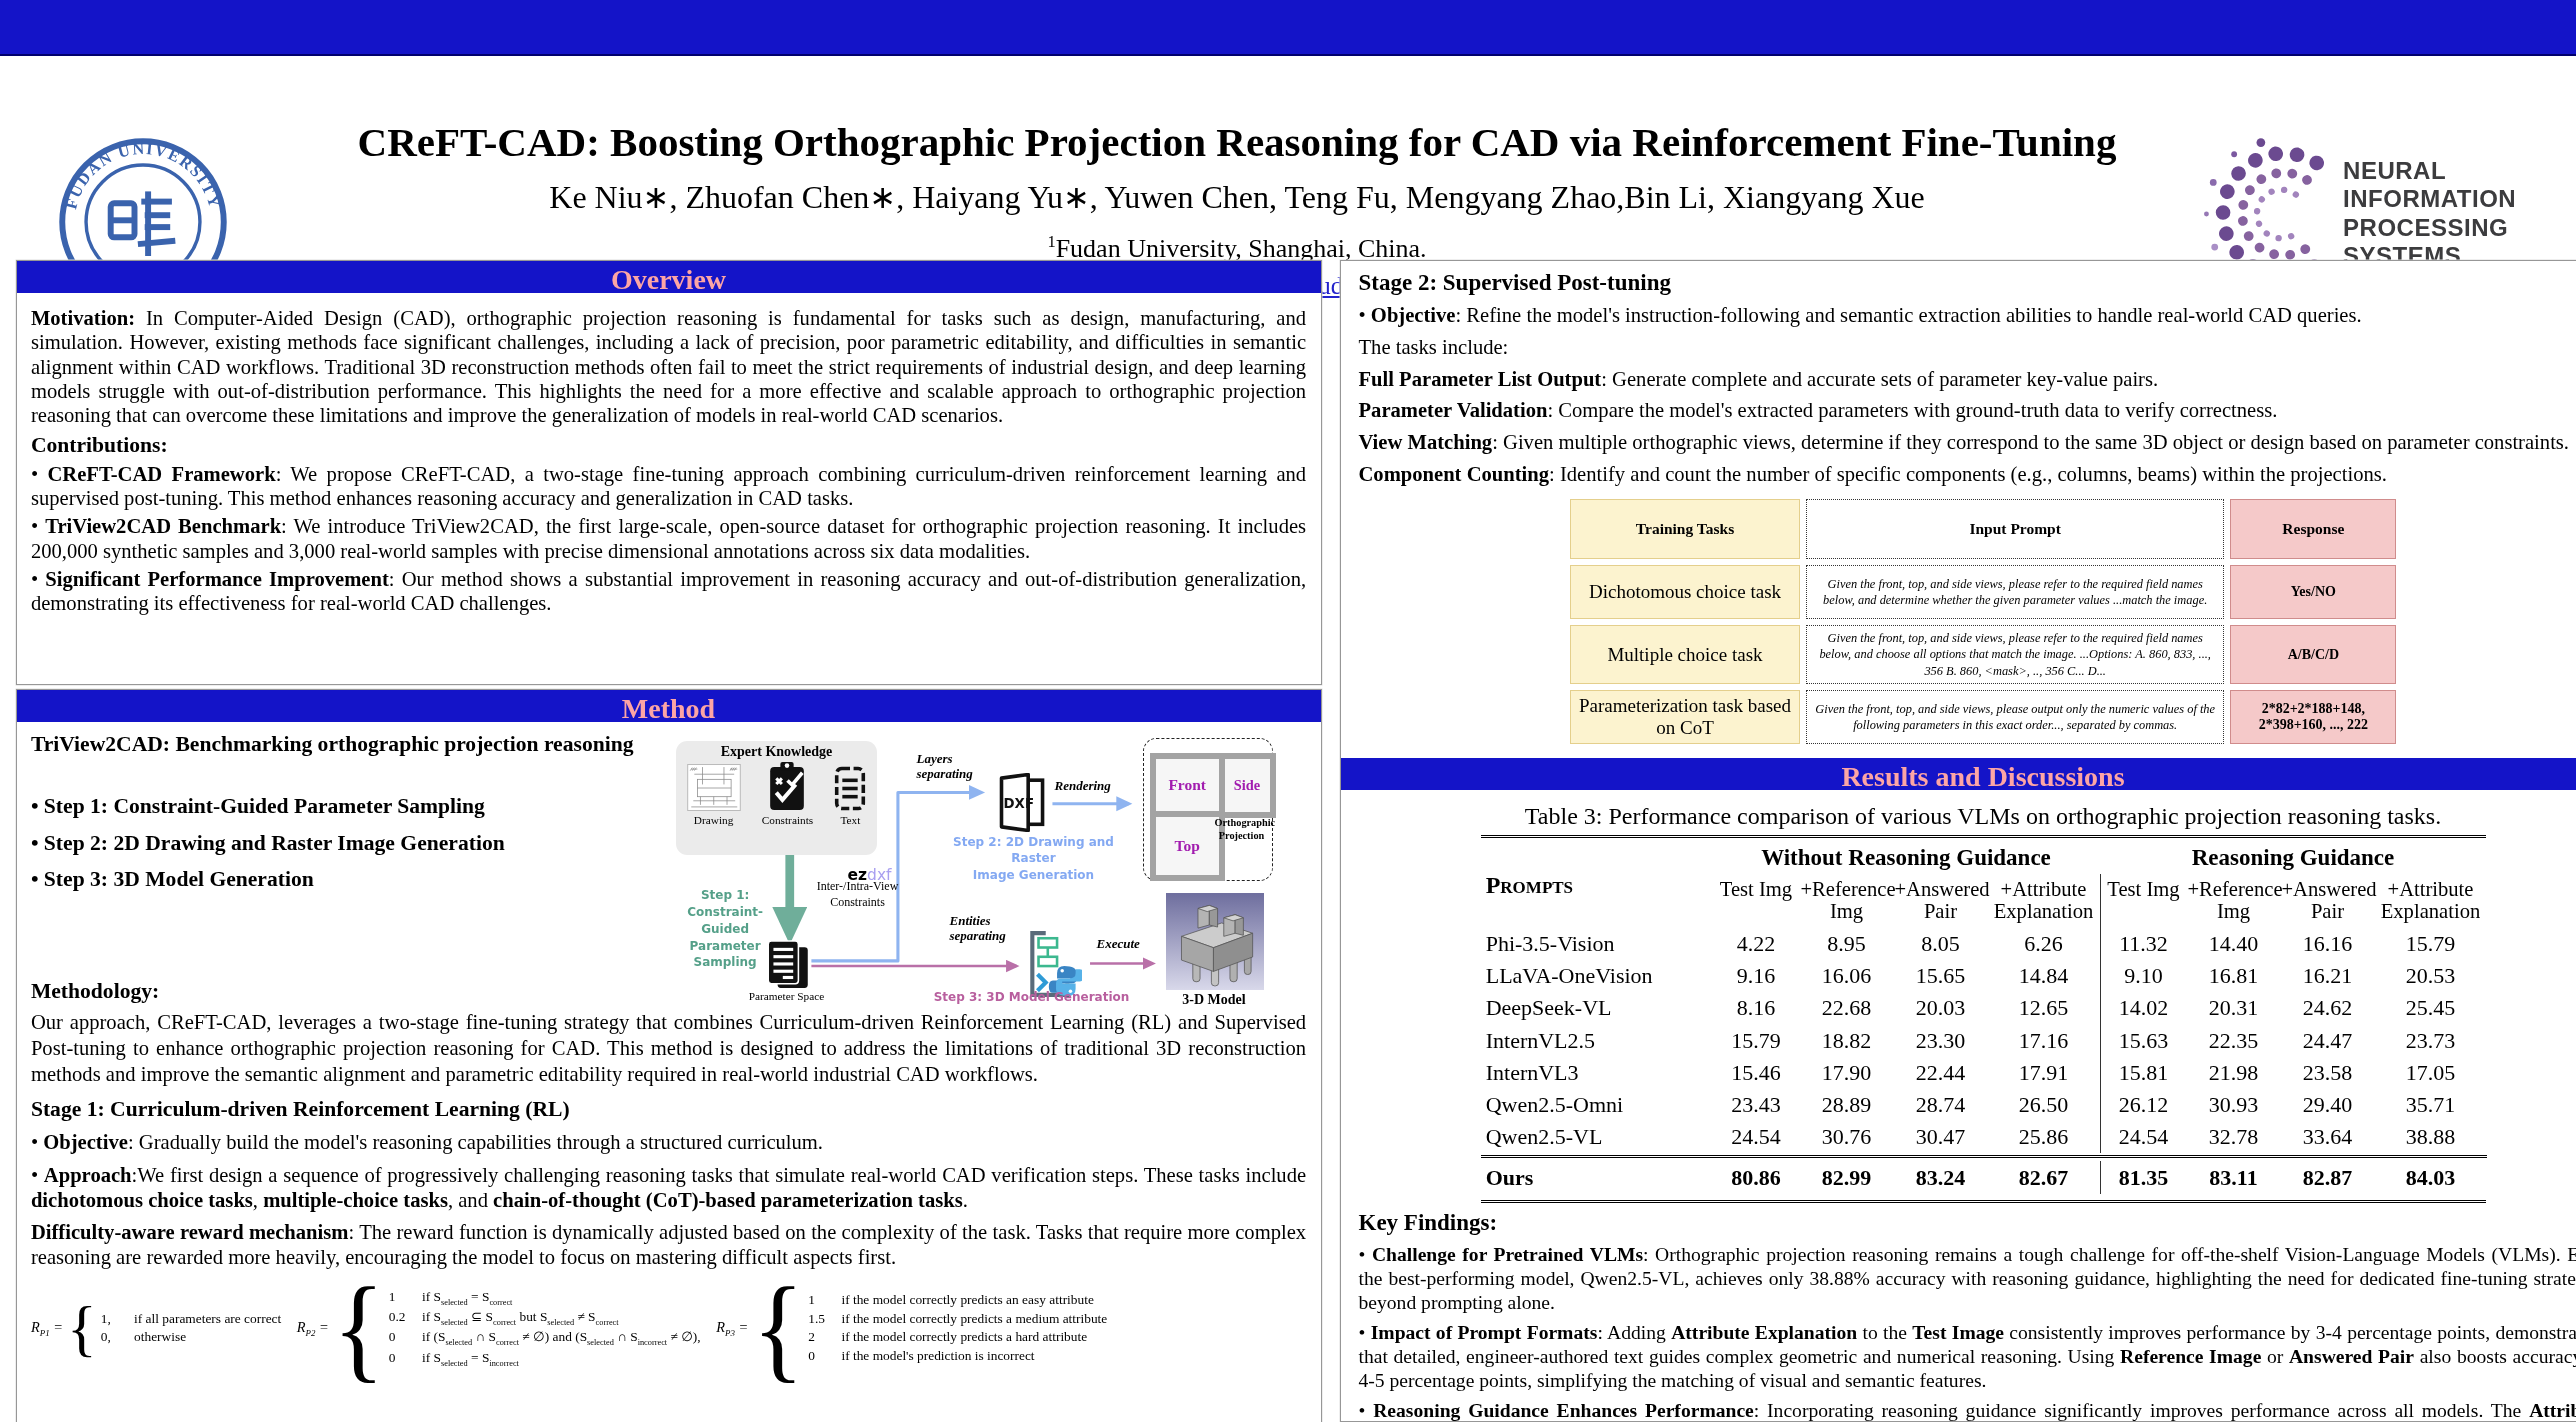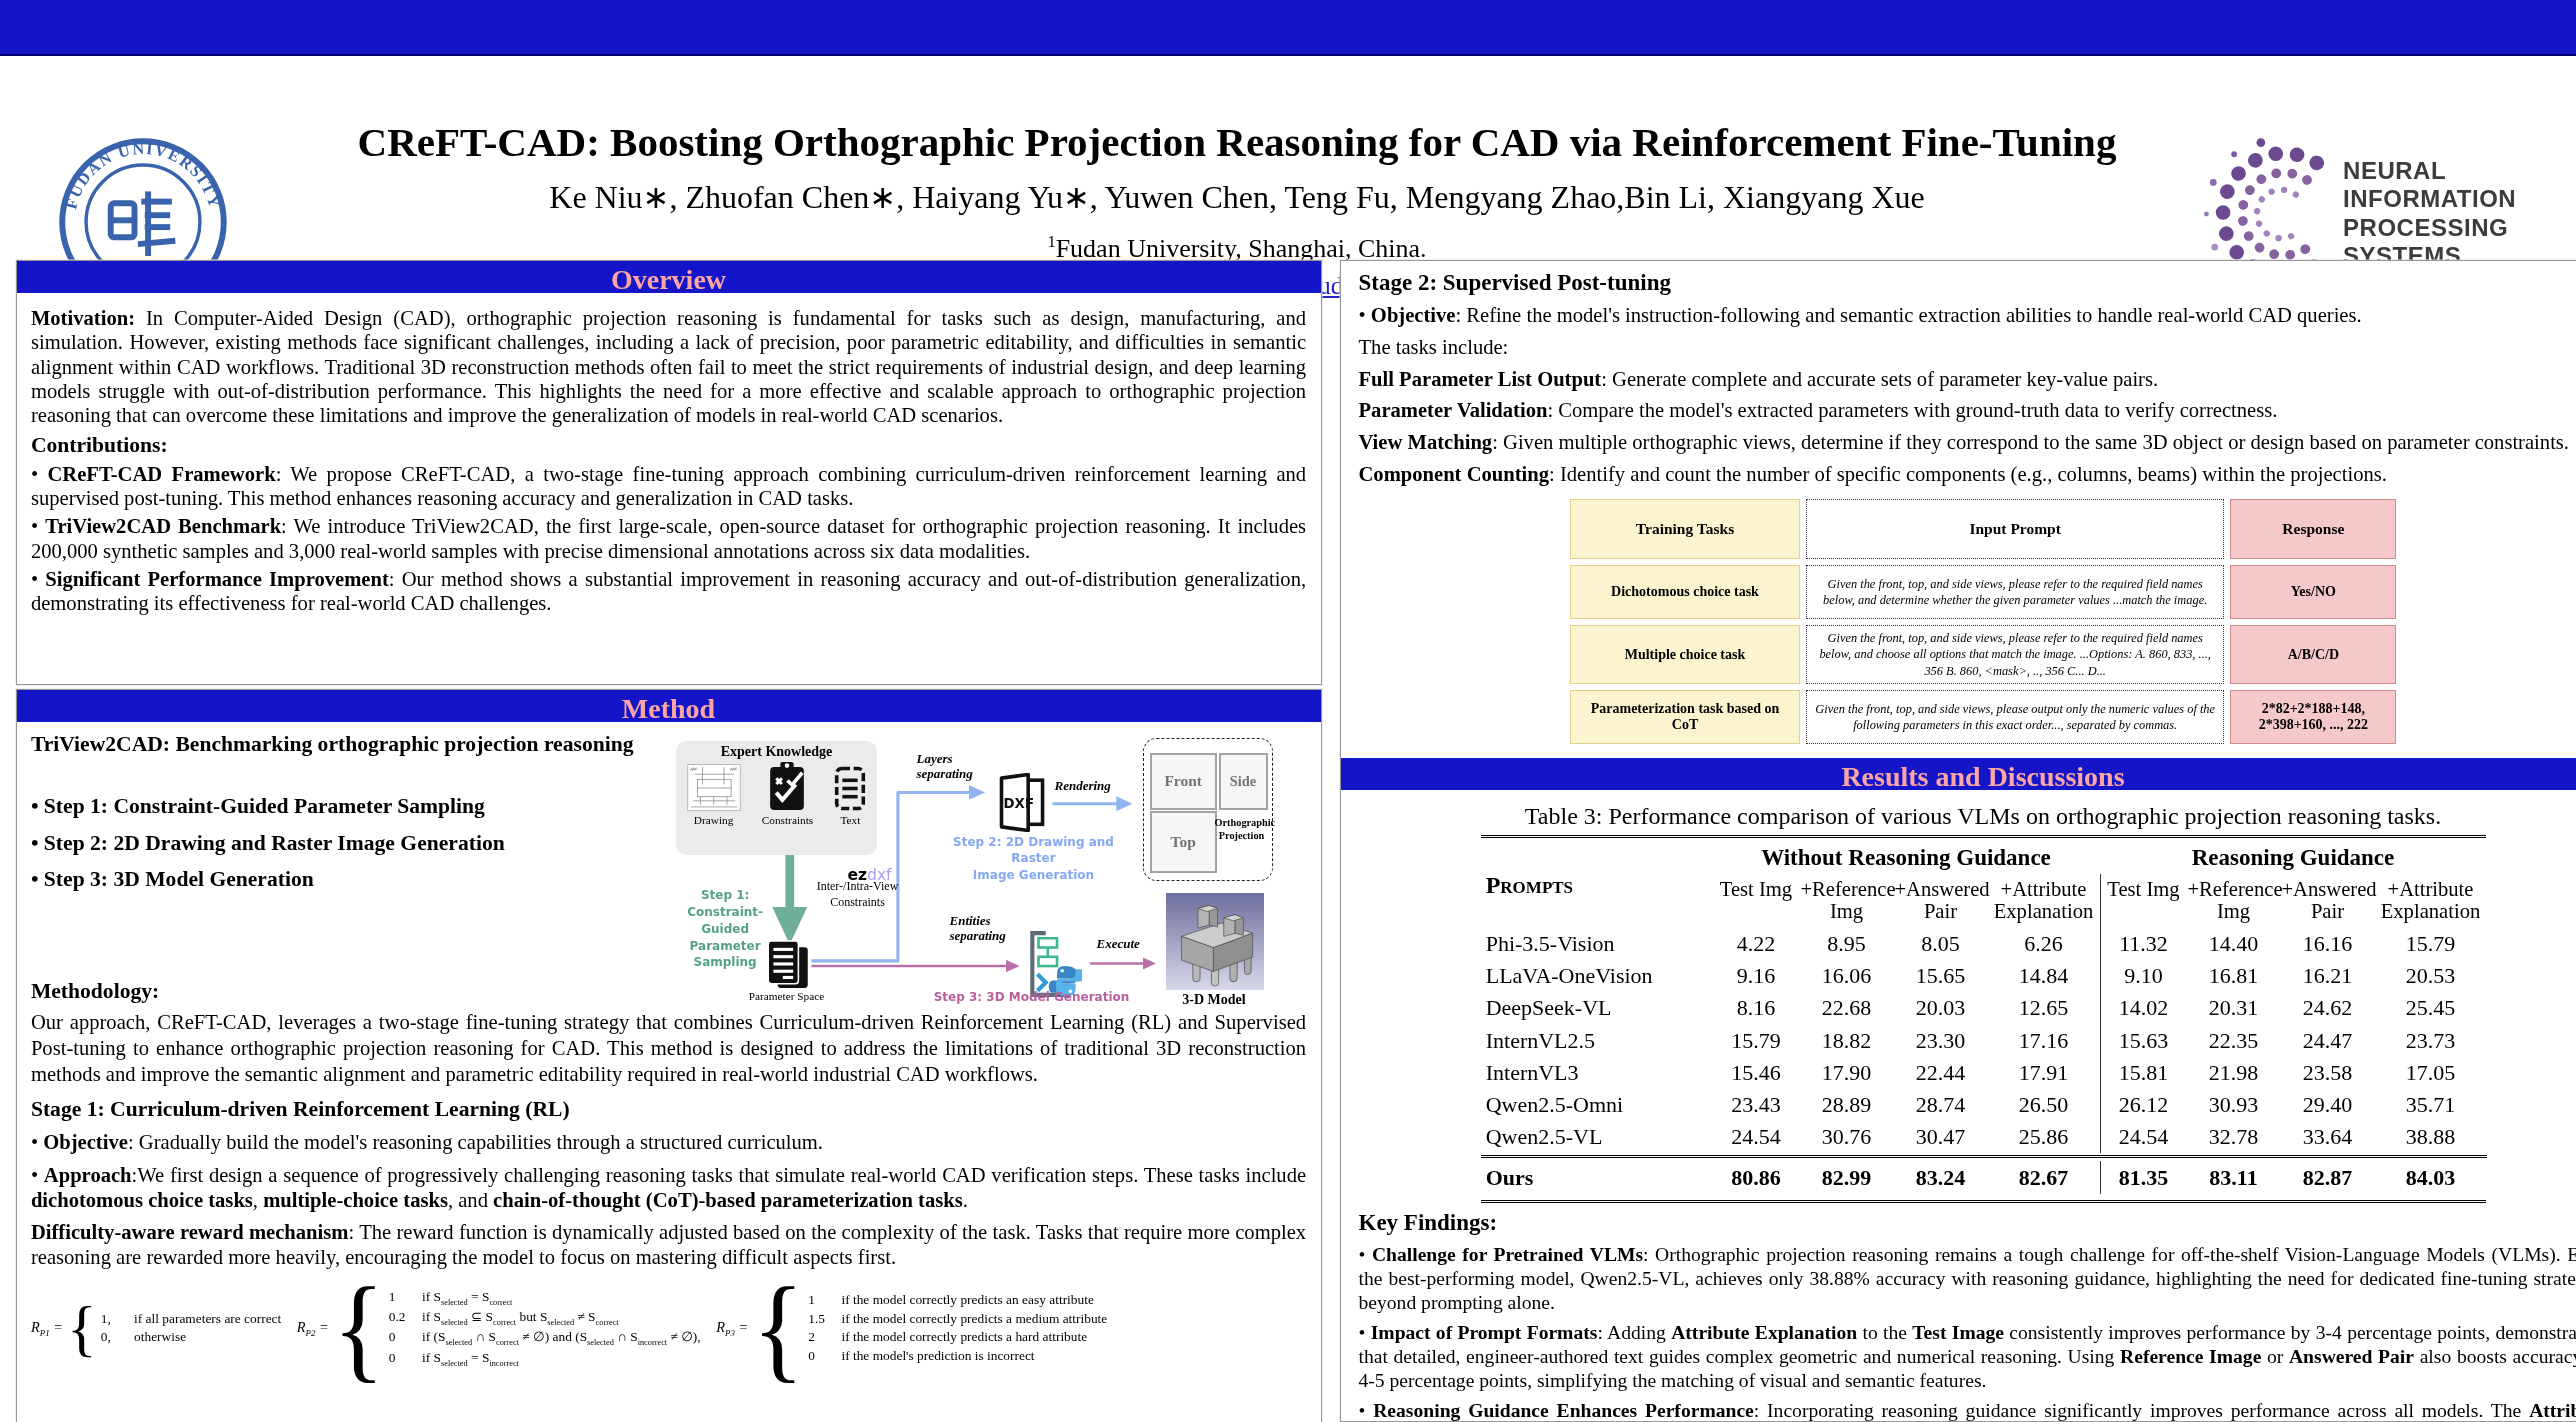--- a/index.html
+++ b/index.html
@@ -60,37 +60,37 @@
   .ek-label{font-family:"Liberation Serif",serif;font-size:11.3px;margin-top:3.1px;}
   .lbl-serif{font-family:"Liberation Serif",serif;font-weight:700;font-style:italic;font-size:13px;line-height:1.15;}
   .step1{left:4.1px;top:154px;width:121px;text-align:center;color:#55a089;font-weight:700;font-size:12px;line-height:1.4;}
   .interlbl{left:138px;top:146px;width:118px;text-align:center;font-family:"Liberation Serif",serif;font-size:12px;font-style:normal;font-weight:400;line-height:1.3;}
   .ezdxf{left:187px;top:133px;font-size:15.5px;font-weight:700;}
   .ezdxf .dxfc{color:#a9a0f0;font-weight:400;}
   .layers{left:256px;top:18.5px;width:103px;}
   .step2{left:284px;top:101px;width:178px;text-align:center;color:#84a9f2;font-weight:700;font-size:12px;line-height:1.35;}
   .renderlbl{left:394px;top:46px;width:82px;}
   .dashedbox{left:482px;top:5.2px;width:128px;height:141px;border:1.5px dashed #222;border-radius:13.4px;}
-  .thumb{position:absolute;background:#f6f6f6;border:2px solid #a3a3a3;display:flex;align-items:center;justify-content:center;color:#737373;font-family:"Liberation Serif",serif;font-weight:700;}
+  .thumb{position:absolute;background:#f6f6f6;border:6px solid #a3a3a3;display:flex;align-items:center;justify-content:center;color:#a21caf;font-family:"Liberation Serif",serif;font-weight:700;}
   .th-front{left:6.2px;top:13.4px;width:63px;height:53px;font-size:15.5px;}
   .th-side{left:75px;top:13.4px;width:45px;height:53px;font-size:14.4px;}
   .th-top{left:6.2px;top:72px;width:63px;height:58px;font-size:15.5px;}
   .ortho{position:absolute;left:71px;top:78px;width:54px;text-align:center;font-family:"Liberation Serif",serif;font-weight:700;font-size:10.3px;color:#000;line-height:1.25;}
   .entities{left:289px;top:181px;width:103px;}
   .executelbl{left:436px;top:204px;width:77px;}
   .pspace-lbl{left:72px;top:257px;width:108px;text-align:center;font-family:"Liberation Serif",serif;font-size:11.3px;}
   .step3{left:268px;top:257px;width:206px;text-align:center;color:#b85f9e;font-weight:700;font-size:12px;}
   .model3d-lbl{left:502px;top:259px;width:103px;text-align:center;font-family:"Liberation Serif",serif;font-weight:700;font-size:14px;}
   
   .right-body{padding:9.3px 17.5px;}
   .s2-h{font-size:23px;font-weight:700;}
   .s2-p{font-size:20.6px;line-height:1.22;margin-top:6.7px;}
   .ttable{display:grid;grid-template-columns:230px 418px 166px;gap:6.2px;width:826px;margin:12.4px auto 0;}
   .tt-cell{display:flex;align-items:center;justify-content:center;text-align:center;padding:4.1px 7.2px;min-height:44px;}
-  .tt-task{background:#fcf3cf;border:1px solid #e4cf8c;font-weight:700;font-size:14px;}
+  .tt-task{background:#fcf3cf;border:1px solid #e4cf8c;font-weight:400;font-size:19px;}
   .tt-prompt{background:#fff;border:1px dotted #333;font-style:italic;font-size:12.4px;line-height:1.3;}
   .tt-resp{background:#f5c9c9;border:1px solid #d08c8c;font-weight:700;font-size:14px;}
   .tt-head{font-size:15.5px;font-weight:700;font-style:normal;min-height:49px;}
   .bar-results{margin:13.4px -17.5px 0 -17.5px;}
   .t3cap{font-size:24px;text-align:center;margin-top:13.4px;}
   .t3{display:grid;grid-template-columns:232px 87px 94px 94px 112px 87px 94px 94px 112px;width:1005px;margin:5.2px auto 0;font-size:22px;border-top:3.1px double #000;border-bottom:3.1px double #000;padding:4.1px 0 6.2px;}
   .t3 > div{padding:3.1px 1px;text-align:center;}
   .t3-prompts{grid-column:1;grid-row:1/3;align-self:center;font-weight:700;font-variant:small-caps;text-align:left !important;padding-left:5.2px !important;font-size:24px;}
   .t3-g1{grid-column:2/6;grid-row:1;font-weight:700;font-size:23px;}
   .t3-g2{grid-column:6/10;grid-row:1;font-weight:700;font-size:23px;}

